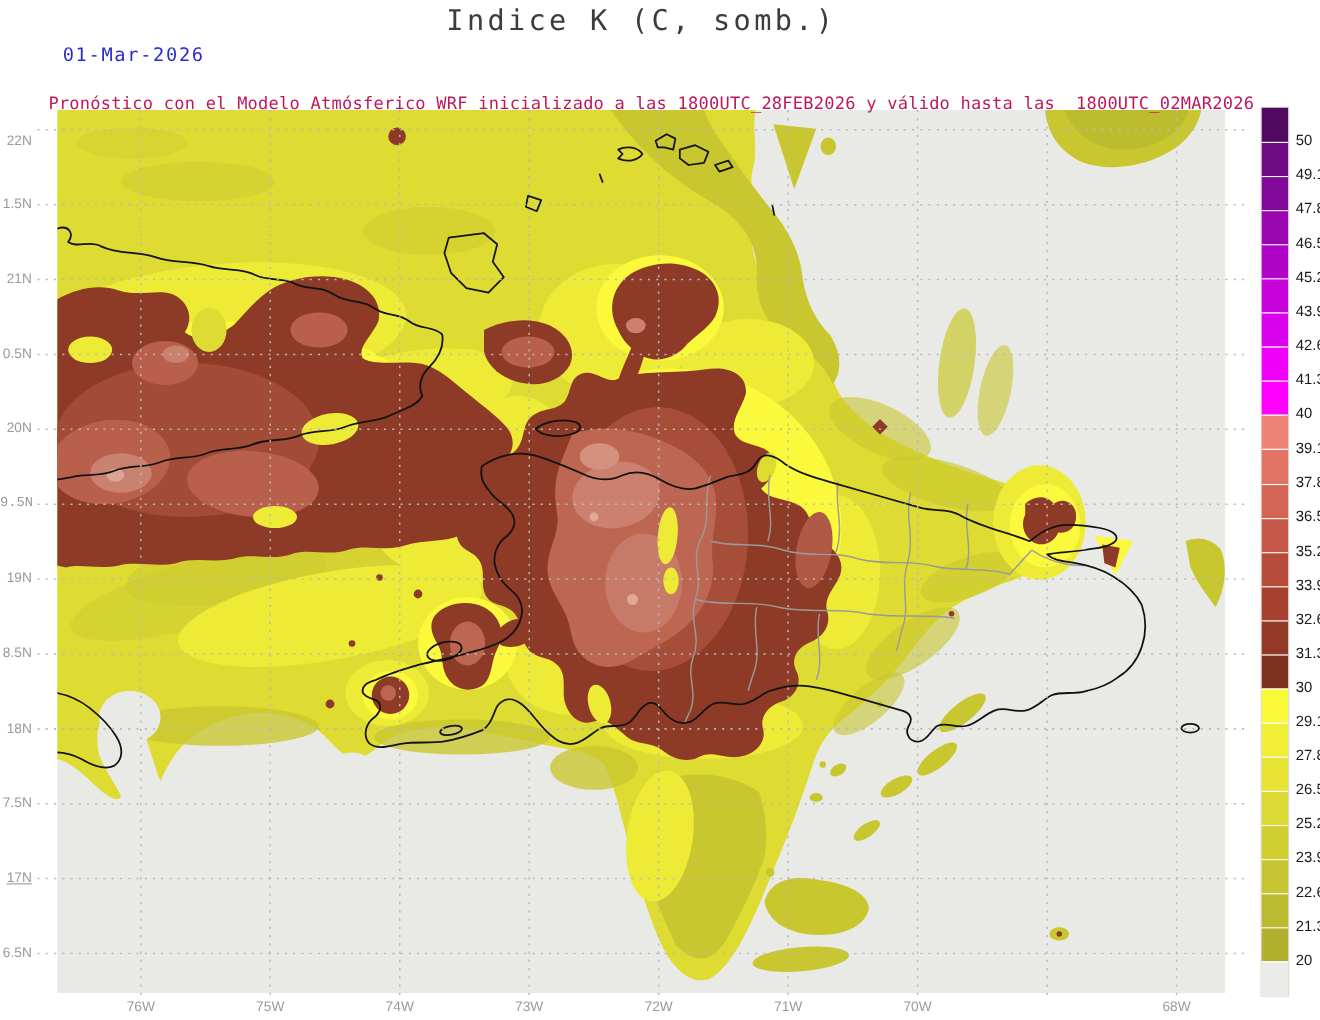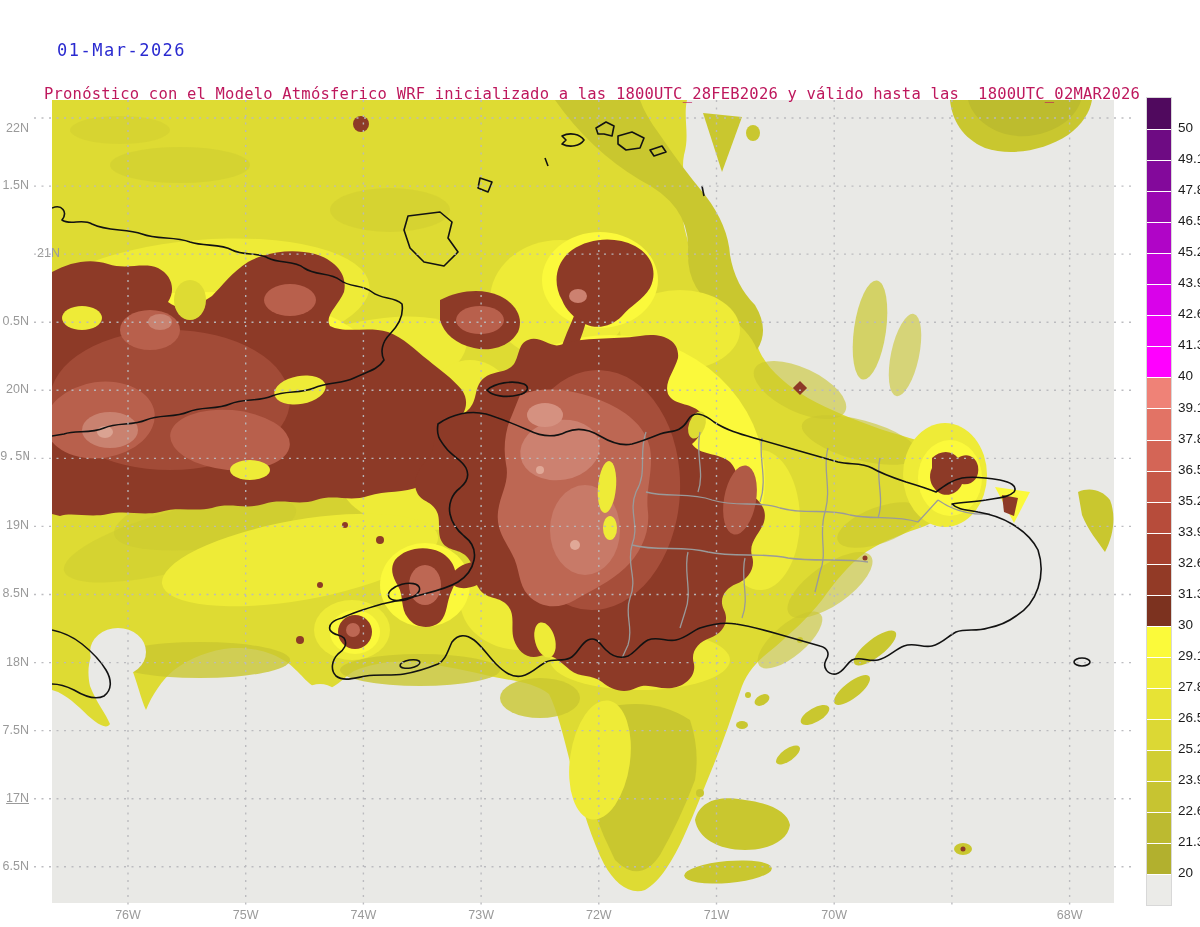--- a/index.html
+++ b/index.html
@@ -275,27 +275,28 @@
     <line x1="363.4" y1="100" x2="363.4" y2="906"></line>
         <line x1="481.1" y1="100" x2="481.1" y2="906"></line>
     <line x1="598.8" y1="100" x2="598.8" y2="906"></line>
         <line x1="716.5" y1="100" x2="716.5" y2="906"></line>
     <line x1="834.2" y1="100" x2="834.2" y2="906"></line>
         <line x1="951.9" y1="100" x2="951.9" y2="906"></line>
     <line x1="1069.6" y1="100" x2="1069.6" y2="906"></line>
   </g>
 </svg>
 
+<div class="title">Indice K (C, somb.)</div>
 <div class="hdr-date">01-Mar-2026</div>
 <div class="hdr-fcst">Pronóstico con el Modelo Atmósferico WRF inicializado a las 1800UTC_28FEB2026 y válido hasta las  1800UTC_02MAR2026</div>
 
 <div id="lat-labels">
       <span class="axis-label lat" style="top: 121px;">22N</span>
       <span class="axis-label lat" style="top: 178.07px;">1.5N</span>
-      <span class="axis-label lat" style="top: 246.14px; padding-left: 31px;">21N</span>
+      <span class="axis-label lat" style="top: 246.14px;">21N</span>
       <span class="axis-label lat" style="top: 314.21px;">0.5N</span>
       <span class="axis-label lat" style="top: 382.28px;">20N</span>
       <span class="axis-label lat" style="top: 450.35px; font-family: Liberation Mono, monospace;">9.5N</span>
       <span class="axis-label lat" style="top: 518.42px;">19N</span>
       <span class="axis-label lat" style="top: 586.49px;">8.5N</span>
       <span class="axis-label lat" style="top: 654.56px;">18N</span>
       <span class="axis-label lat" style="top: 722.63px;">7.5N</span>
       <span class="axis-label lat" style="top: 790.7px; text-decoration: underline;">17N</span>
       <span class="axis-label lat" style="top: 858.77px;">6.5N</span>
     </div>

